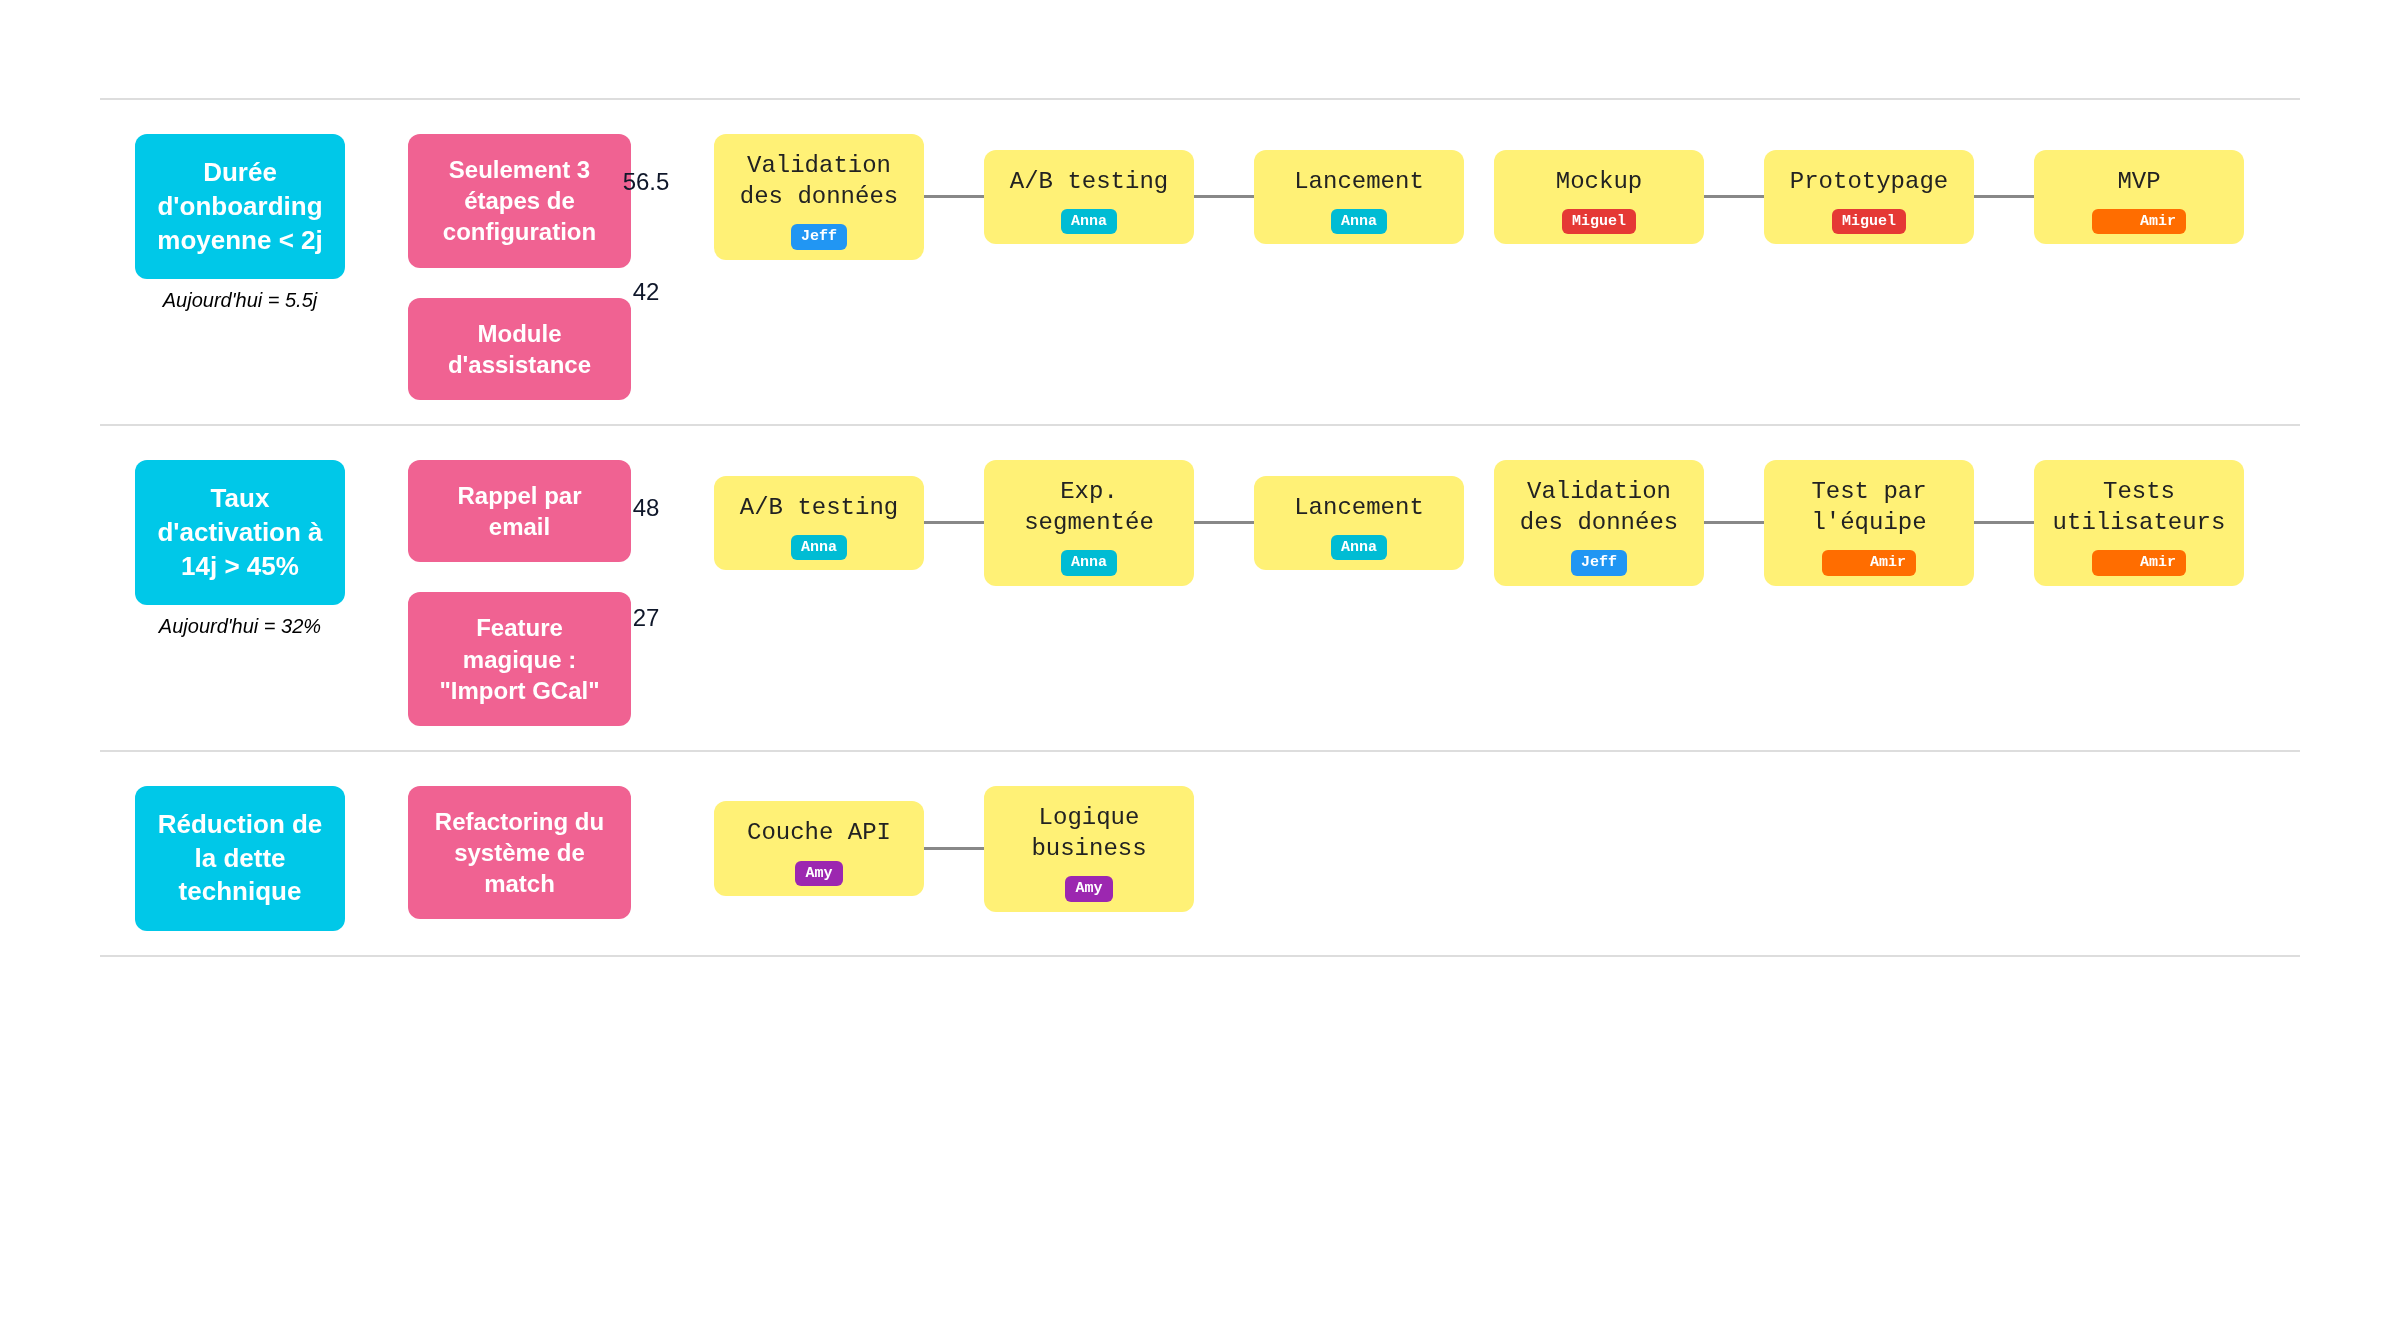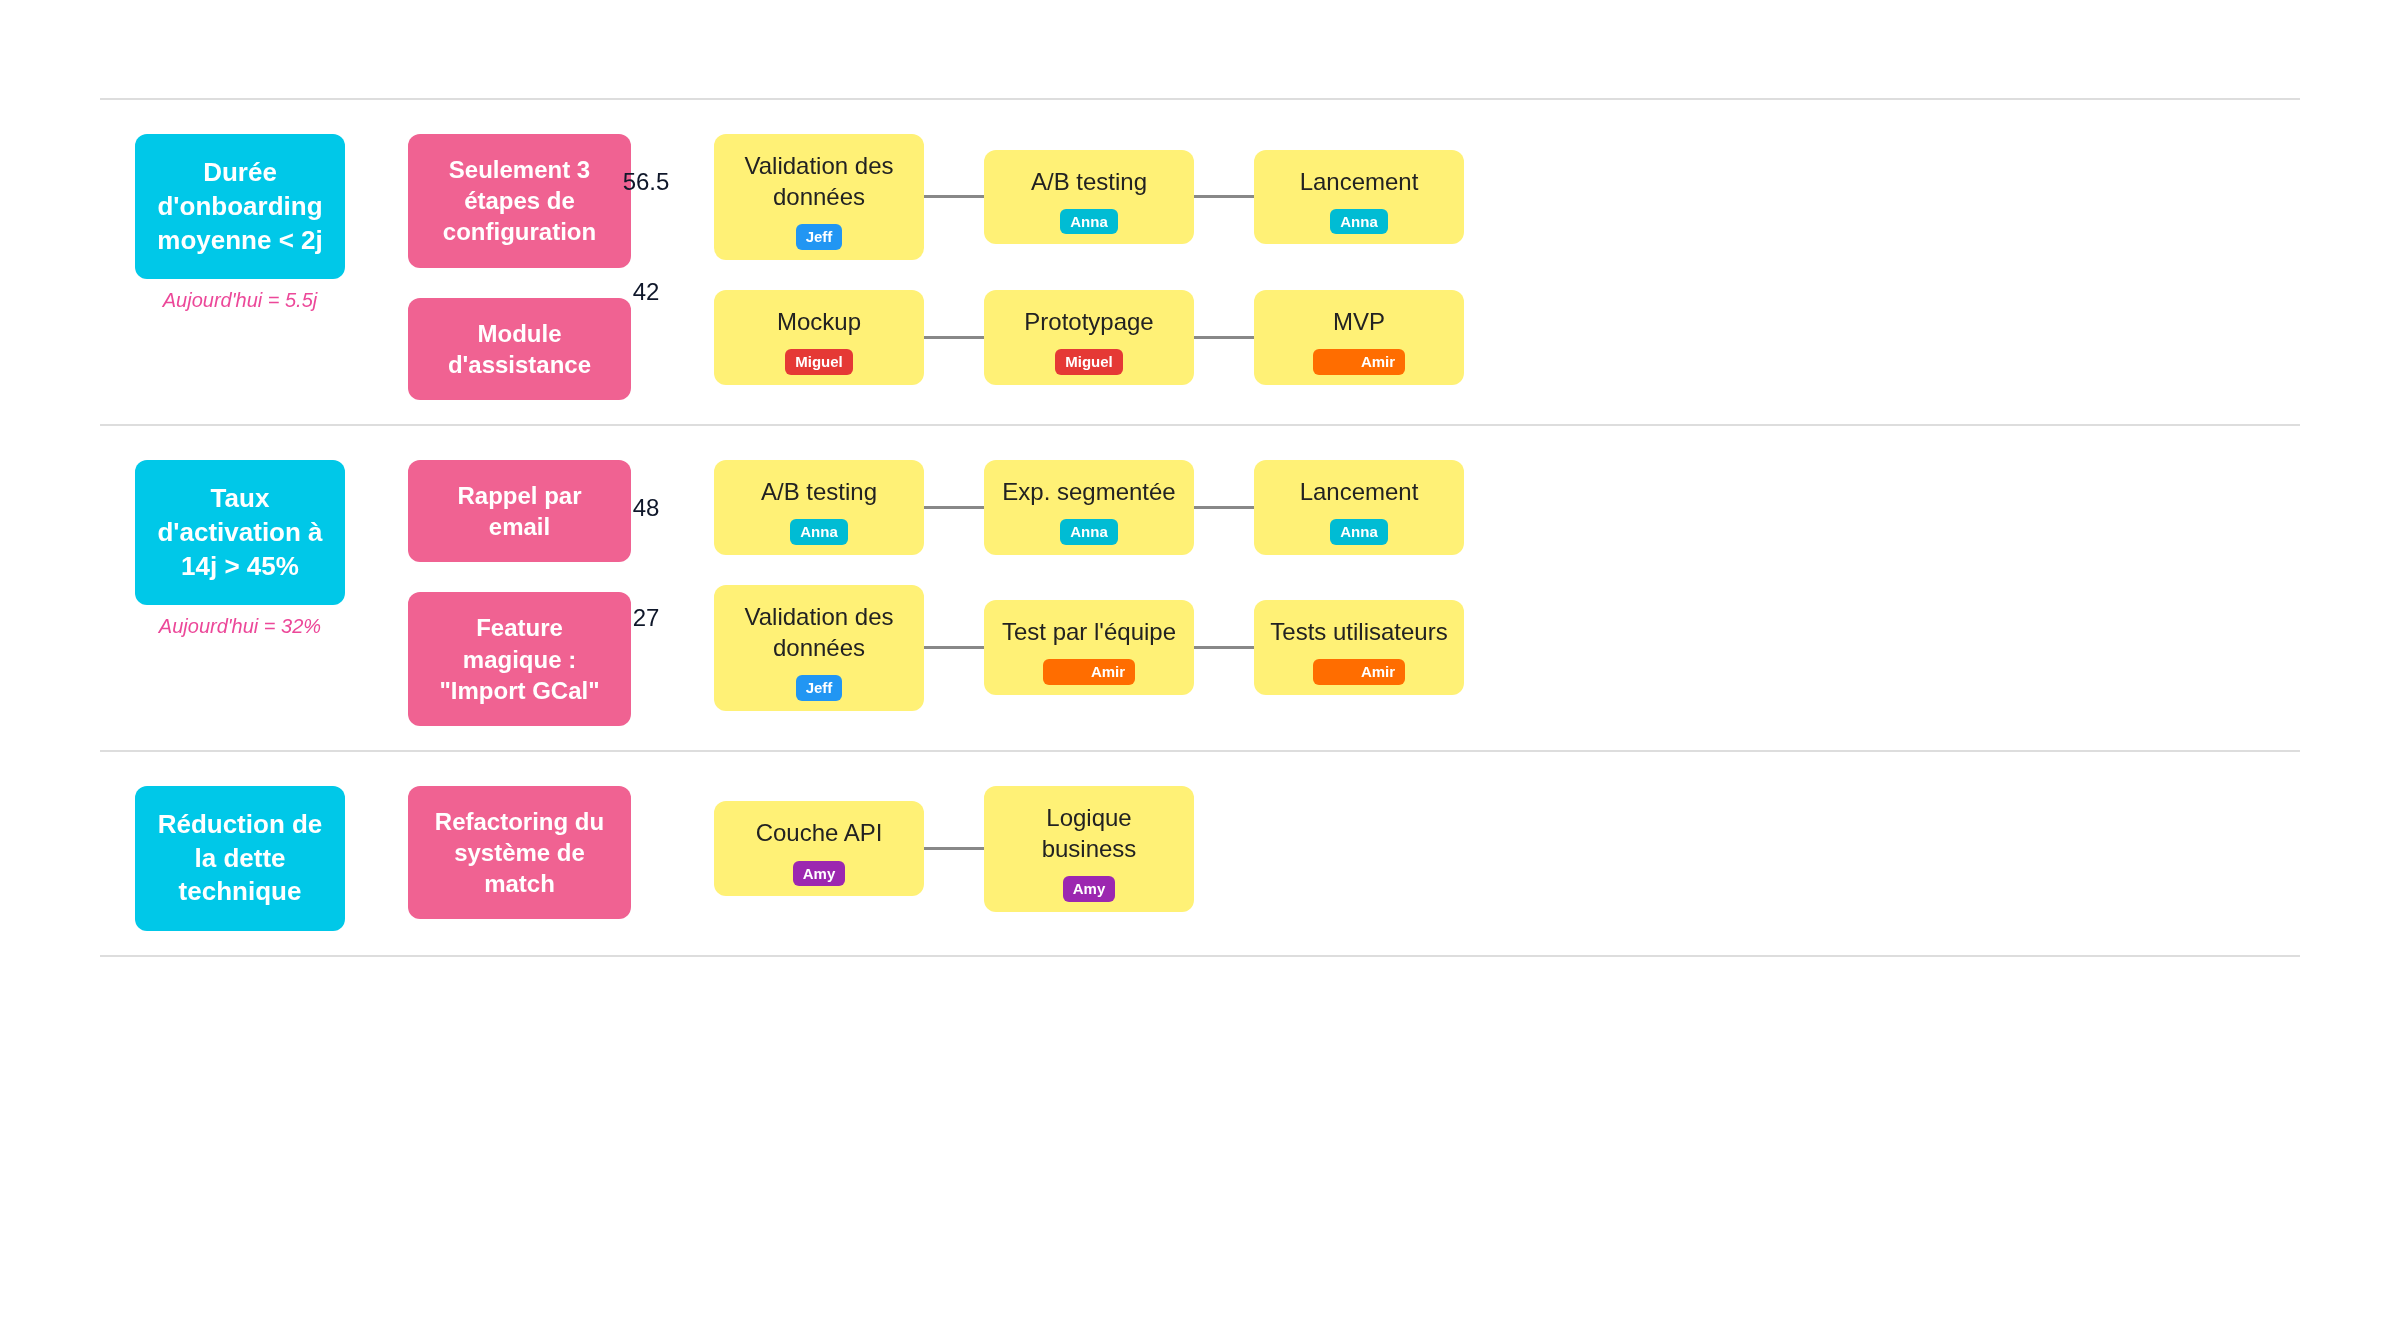--- a/index.html
+++ b/index.html
@@ -77,21 +77,21 @@
       font-size: 26px;
       font-weight: 700;
       text-align: center;
       padding: 22px 18px;
       width: 210px;
       line-height: 1.3;
     }
     .goal-sub {
       font-style: italic;
       font-size: 20px;
-      color: #ec4899;
+      color: #000000;
       margin-top: 10px;
       text-align: center;
     }
 
     
     .ideas-col {
       display: flex;
       flex-direction: column;
       align-items: center;
       gap: 30px;
@@ -123,24 +123,25 @@
       color: #0f172a;
       height: 80px;
       display: flex;
       align-items: center;
       justify-content: center;
     }
 
     
     .steps-col {
       display: flex;
-      flex-direction: column;
+      flex-direction: row;
       gap: 30px;
       padding-left: 30px;
       padding-top: 10px;
+      font-family: Liberation Mono, monospace;
     }
     .step-row {
       display: flex;
       align-items: center;
       gap: 0;
     }
     .step-card {
       background: #FFF176;
       border-radius: 12px;
       font-size: 24px;

